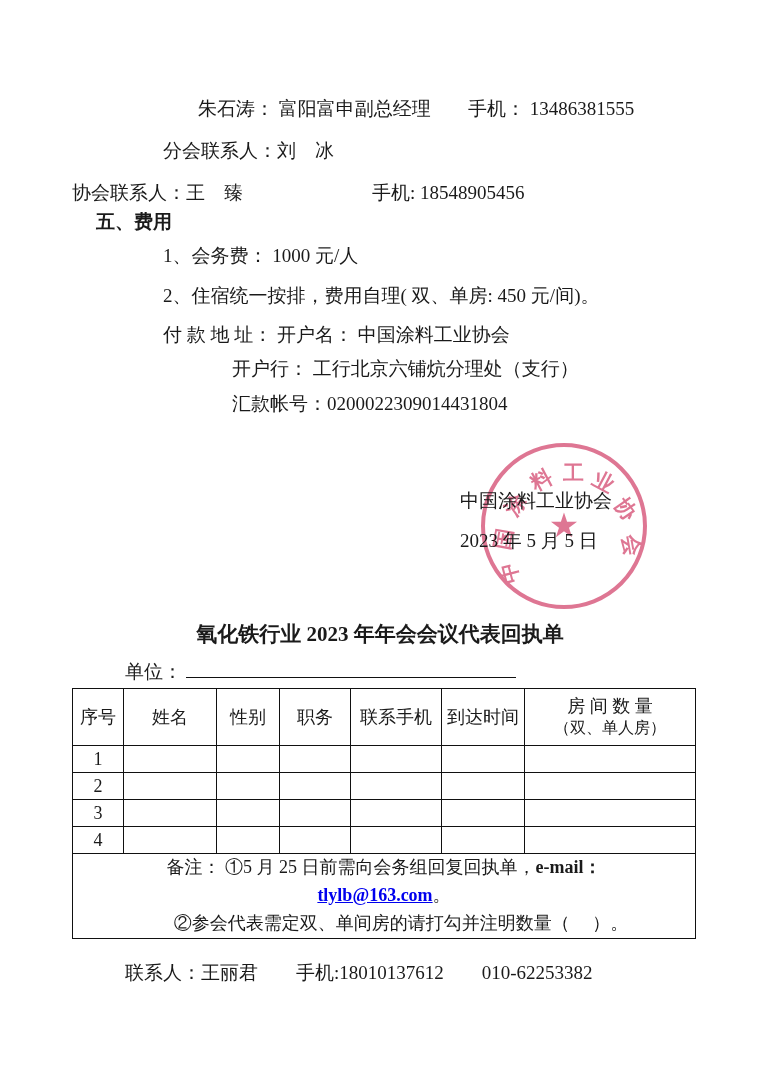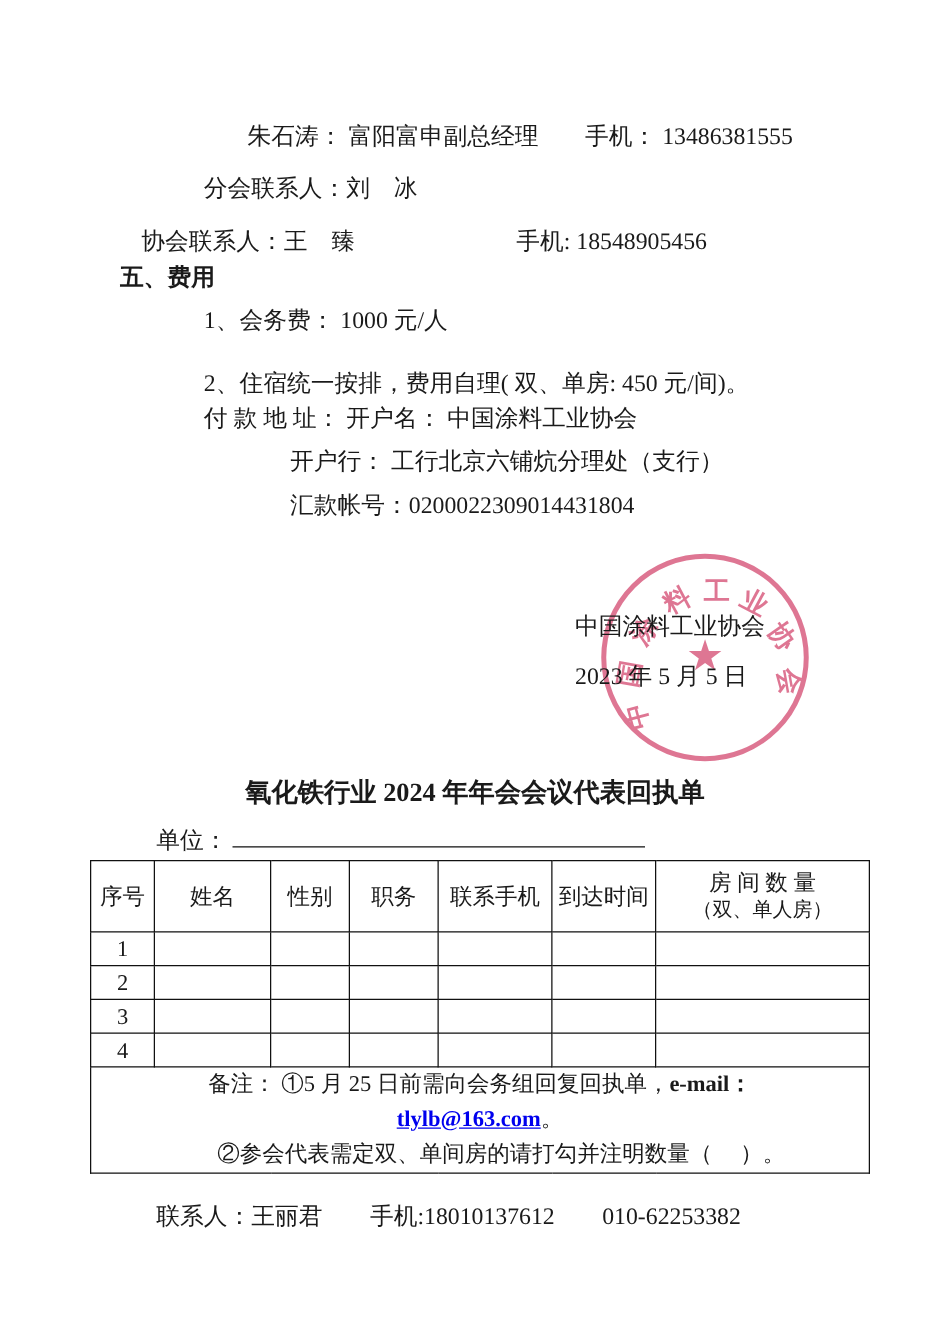--- a/index.html
+++ b/index.html
@@ -38,40 +38,40 @@
     display: inline-block;
   }
   .contact-row .phone-part {
     display: inline-block;
   }
 
   .r1 { padding-left: 198px; }
   .r1 .name-part { width: 270px; }
   .r2 { padding-left: 163px; flex-direction: column; }
   .r2 .name-part { width: 300px; }
-  .r3 { padding-left: 113px; }
+  .r3 { padding-left: 72px; }
   .r3 .name-part { width: 300px; }
 
   .section-head {
     position: absolute;
     left: 96px;
     top: 209px;
     font-size: 19px;
     font-weight: bold;
   }
   .item1 {
     position: absolute;
     left: 163px;
     top: 243px;
     font-size: 19px;
   }
   .item2 {
     position: absolute;
     left: 163px;
-    top: 294px;
+    top: 283px;
     font-size: 19px;
   }
   .pay-addr {
     position: absolute;
     left: 163px;
     top: 322px;
     font-size: 19px;
     text-align: right;
   }
   .pay-bank {
@@ -253,21 +253,21 @@
       <span class="seal-char" style="left:130px;top:48px;  transform:rotate(55deg);">协</span>
       <span class="seal-char" style="left:136px;top:84px;  transform:rotate(80deg);">会</span>
     </div>
   </div>
 
   <div class="sign-block">
     <div>中国涂料工业协会</div>
     <div>2023 年 5 月 5 日</div>
   </div>
 
-  <div class="receipt-title">氧化铁行业 2024 年年会会议代表回执单</div>
+  <div class="receipt-title">氧化铁行业 2023 年年会会议代表回执单</div>
 
   <div class="unit-line">
     <span>单位：</span>
     <span class="blank"></span>
   </div>
 
   <table class="reg">
     <thead>
       <tr>
         <th class="col-no">序号</th>

